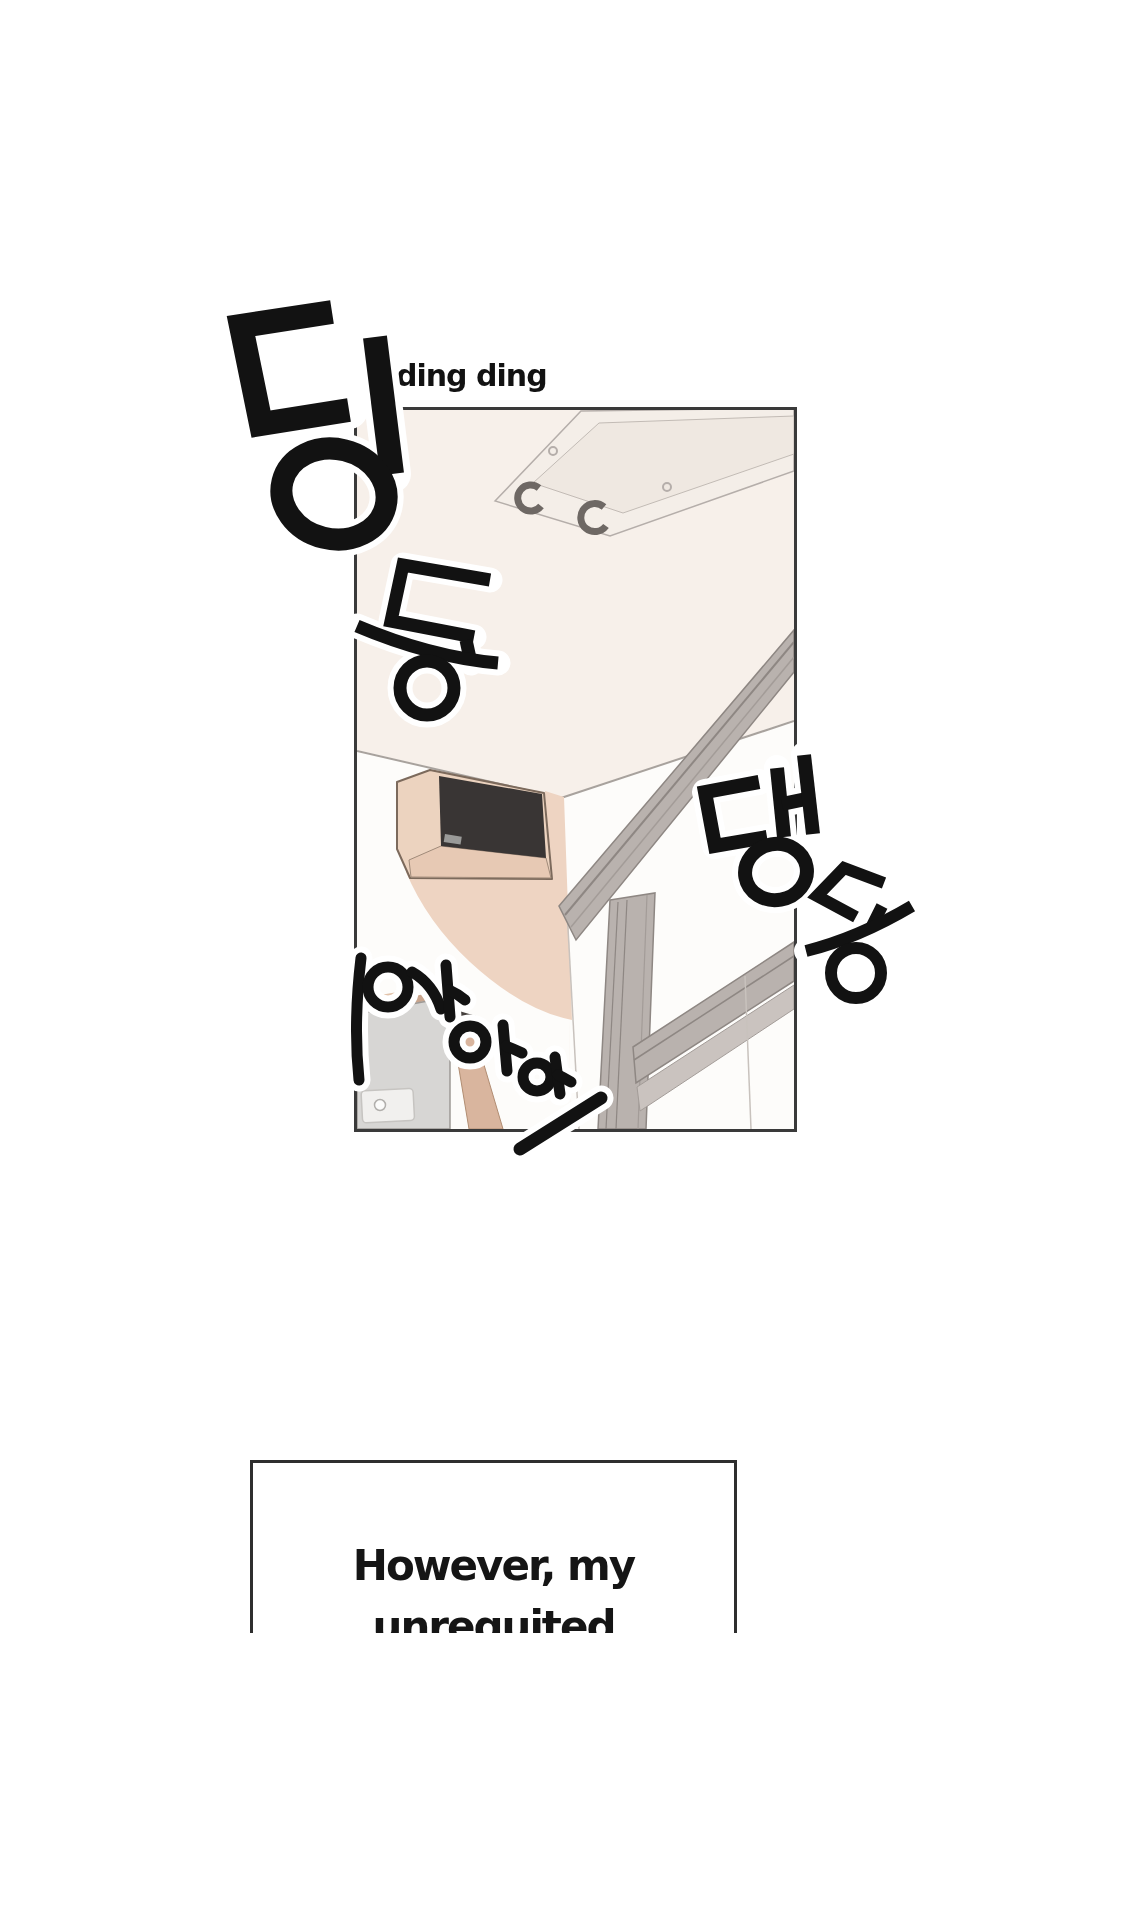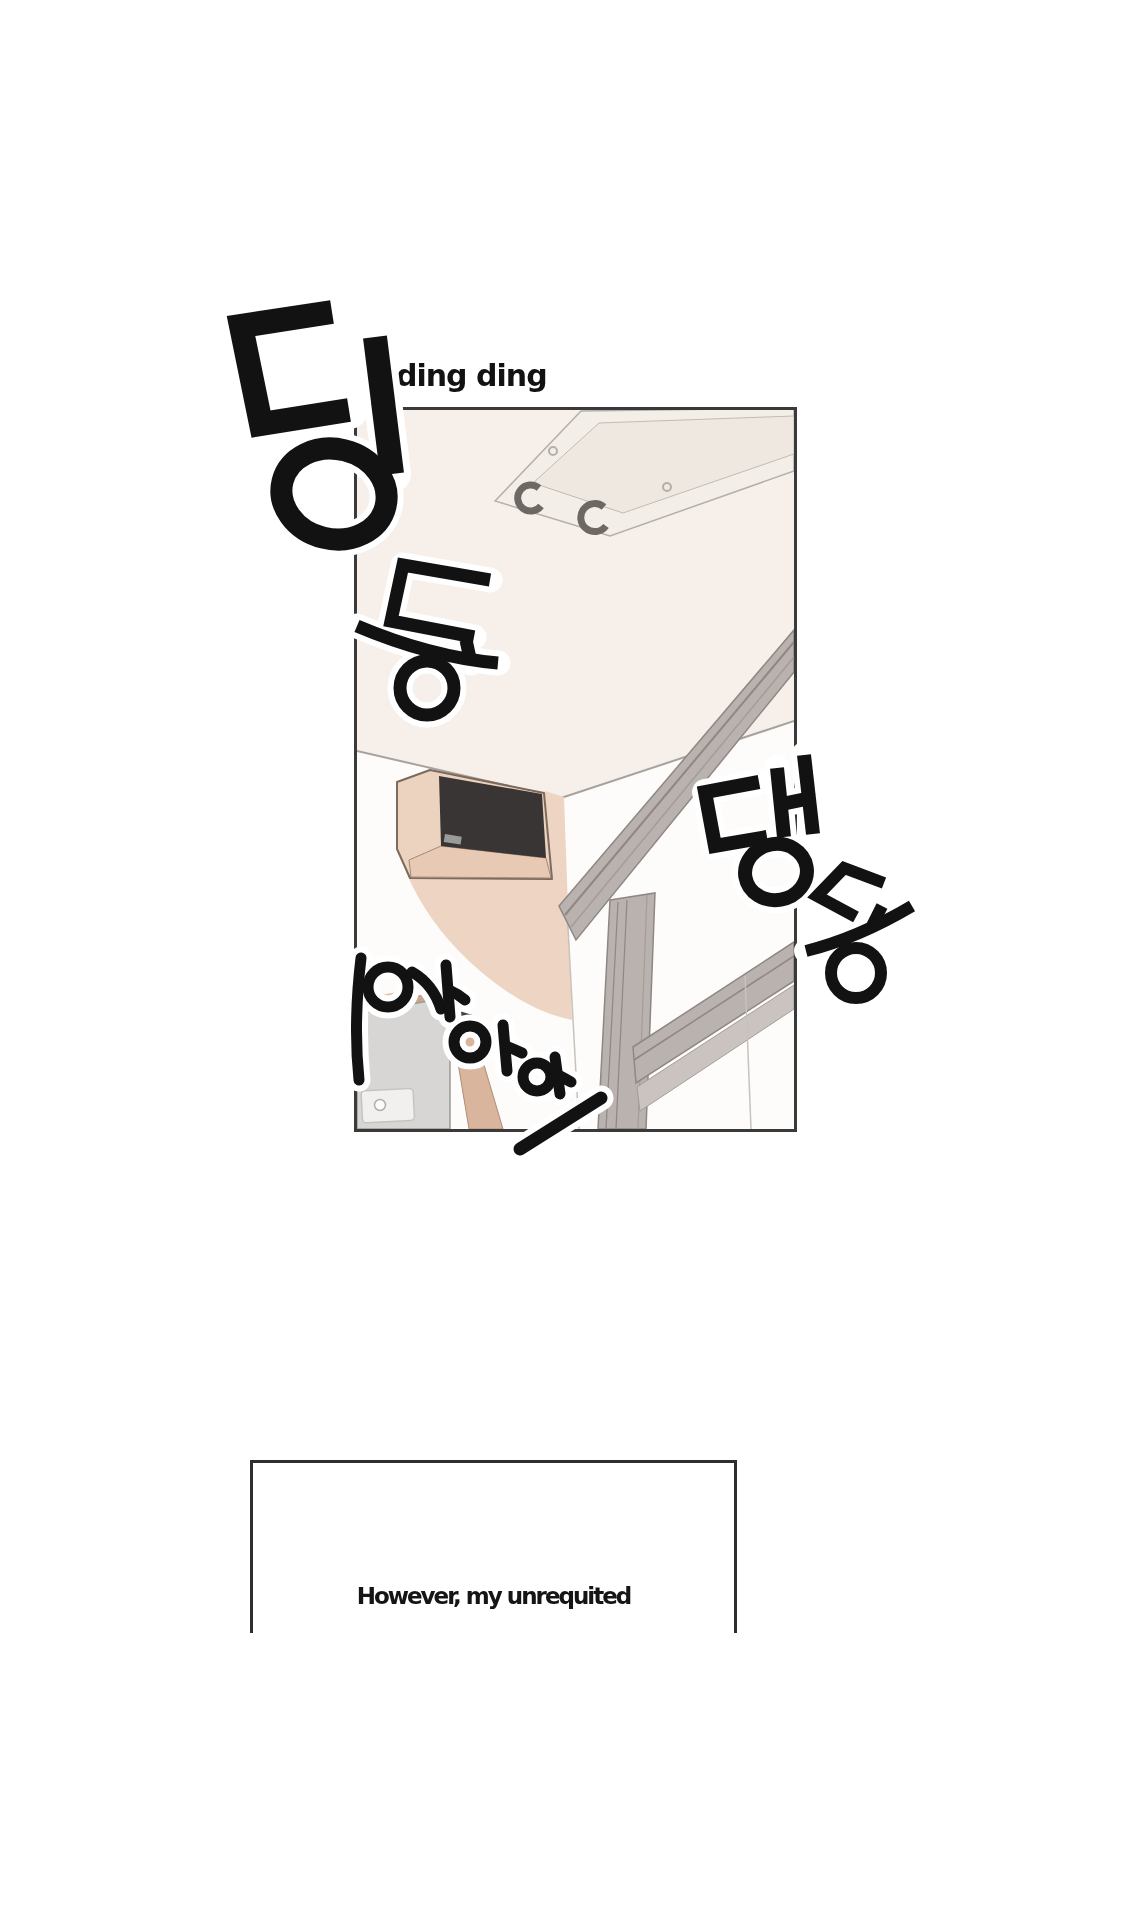--- a/index.html
+++ b/index.html
@@ -33,21 +33,21 @@
   }
   
   #caption-box{
     position:absolute;left:250px;top:1460px;width:487px;height:273px;
     border:3px solid var(--caption-border,#2e2e2e);box-sizing:border-box;
     background:#ffffff;
     display:flex;align-items:center;justify-content:center;
   }
   #caption-text{
     text-align:center;color:#151515;
-    font-size:23px;font-weight:bold;letter-spacing:-2px;line-height:1.45;
+    font-size:42px;font-weight:bold;letter-spacing:-2px;line-height:1.45;
   }
 </style>
 </head>
 <body>
 
 <div id="page">
 
   <div id="panel">
     <svg viewBox="0 0 437 719">
 

